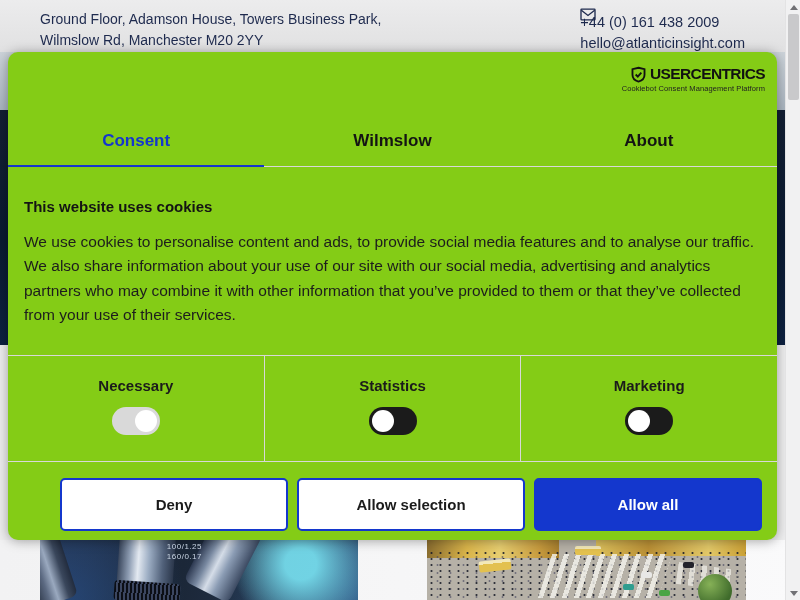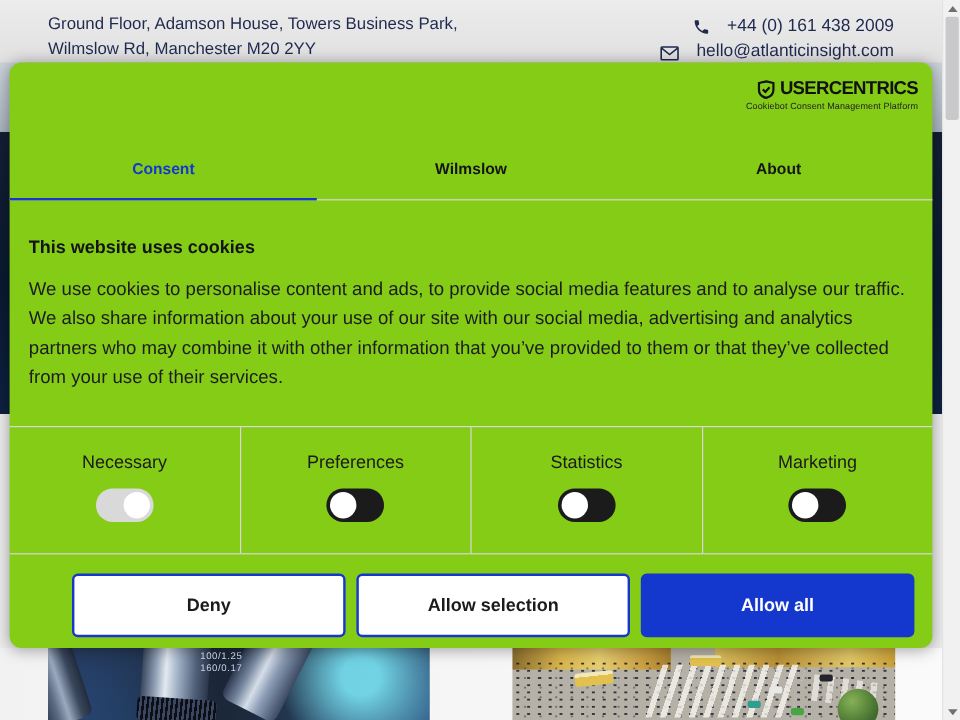--- a/index.html
+++ b/index.html
@@ -14,21 +14,21 @@
     background:linear-gradient(180deg,#ccd3d9,#a9b4bf); }
   .strip-hero { left:0; top:110px; width:800px; height:235px;
     background:linear-gradient(180deg,#131f33,#0a1a31 55%,#0d2140); }
   .strip-content { left:0; top:345px; width:800px; height:195px; background:#ededee; }
   .strip-bottom { left:0; top:540px; width:800px; height:60px;
     background:linear-gradient(90deg,#f2f2f3,#fafafb); }
 
   
   .address { left:40px; top:9px; font-size:14px; line-height:21px; color:#1e2a4e; }
   .contacts { right:55px; top:9px; text-align:right; color:#1e2a4e; font-size:14.5px; }
-  .contact-row { display:flex; align-items:flex-end; justify-content:flex-end; gap:14px; height:21px; }
+  .contact-row { display:flex; align-items:flex-start; justify-content:flex-end; gap:14px; height:21px;flex-direction:column; }
   .contact-row svg { flex:0 0 auto; }
 
   
   .photo { top:540px; height:60px; overflow:hidden; }
   .photo-left { left:40px; width:318px;
     background:
       radial-gradient(circle at 82% 40%, rgba(120,225,240,.9) 0 6%, rgba(120,225,240,0) 26%),
       radial-gradient(circle at 100% 95%, rgba(70,150,210,.45), transparent 45%),
       radial-gradient(circle at 8% 100%, rgba(40,90,160,.5), transparent 40%),
       linear-gradient(100deg,#27344d 0%,#1b2738 45%,#223149 75%,#2b3c59 100%); }
@@ -80,33 +80,33 @@
 
   
   .dialog { left:8px; top:52px; width:769px; height:488px; background:#84cc16; border-radius:10px;
     box-shadow:0 1px 12px rgba(0,0,0,.35); }
   .uc-logo { top:13px; right:12px; text-align:right; text-decoration:none; color:#111; cursor:pointer; }
   .uc-row { display:flex; align-items:center; justify-content:flex-end; gap:3px; }
   .uc-brand { font-size:15.5px; font-weight:800; letter-spacing:-.6px; color:#111; }
   .uc-tagline { font-size:7.5px; color:#222; margin-top:1px; letter-spacing:.1px; }
 
   .tabs { top:63px; left:0; width:769px; height:52px; display:flex; border-bottom:1px solid #d8d8d8; }
-  .tab { flex:1; display:flex; align-items:center; justify-content:center; font-size:13px;
+  .tab { flex:1; display:flex; align-items:center; justify-content:center; font-size:17px;
     font-weight:600; color:#141414; cursor:pointer; position:relative; }
   .tab.active { color:#1437cd; }
   .tab.active::after { content:""; position:absolute; left:0; right:0; bottom:-1px; height:2px; background:#1437cd; }
 
   .dlg-title { top:146px; left:16px; font-size:15px; font-weight:700; color:#141414; }
   .dlg-body { top:178px; left:16px; width:732px; font-size:15.5px; line-height:24.3px; color:#1d1d1d; }
 
   .categories { top:303px; left:0; width:769px; height:107px; display:flex;
     border-top:1px solid #d8d8d8; border-bottom:1px solid #d8d8d8; }
   .cat { flex:1; text-align:center; border-right:1px solid #d8d8d8; padding-top:21px; }
   .cat:last-child { border-right:none; }
-  .cat-label { font-size:15px; font-weight:400; color:#1b1b1b; }
+  .cat-label { font-size:15px; font-weight:700; color:#1b1b1b; }
   .toggle { margin:13px auto 0; width:48px; height:28px; border-radius:14px; position:relative; cursor:pointer; }
   .toggle .knob { position:absolute; top:3px; width:22px; height:22px; border-radius:50%; background:#fff; }
   .toggle.on  { background:#d9d9d9; } .toggle.on .knob { right:3px; }
   .toggle.off { background:#1b1b1b; } .toggle.off .knob { left:3px; }
   .toggle.disabled { cursor:default; }
 
   .actions { top:426px; left:16px; width:738px; height:53px; display:flex; gap:9px;padding-left:36px; }
   .btn { flex:1; border:2px solid #1437cd; border-radius:5px; background:#fff; font-family:inherit;
     font-size:15px; font-weight:700; color:#1b1b1b; cursor:pointer; }
   .btn.primary { background:#1437cd; border-color:#1437cd; color:#fff; }
@@ -191,26 +191,20 @@
   <div class="abs dlg-body">We use cookies to personalise content and ads, to provide social media features and to analyse our traffic. We also share information about your use of our site with our social media, advertising and analytics partners who may combine it with other information that you’ve provided to them or that they’ve collected from your use of their services.</div>
 
   <div class="abs categories">
     <div class="cat">
       <div class="cat-label">Necessary</div>
       <div class="toggle on disabled">
           <div class="knob"></div>
         </div>
     </div>
     <div class="cat">
-      <div class="cat-label">Preferences</div>
-      <div class="toggle off">
-          <div class="knob"></div>
-        </div>
-    </div>
-    <div class="cat">
       <div class="cat-label">Statistics</div>
       <div class="toggle off">
           <div class="knob"></div>
         </div>
     </div>
     <div class="cat">
       <div class="cat-label">Marketing</div>
       <div class="toggle off">
           <div class="knob"></div>
         </div>

